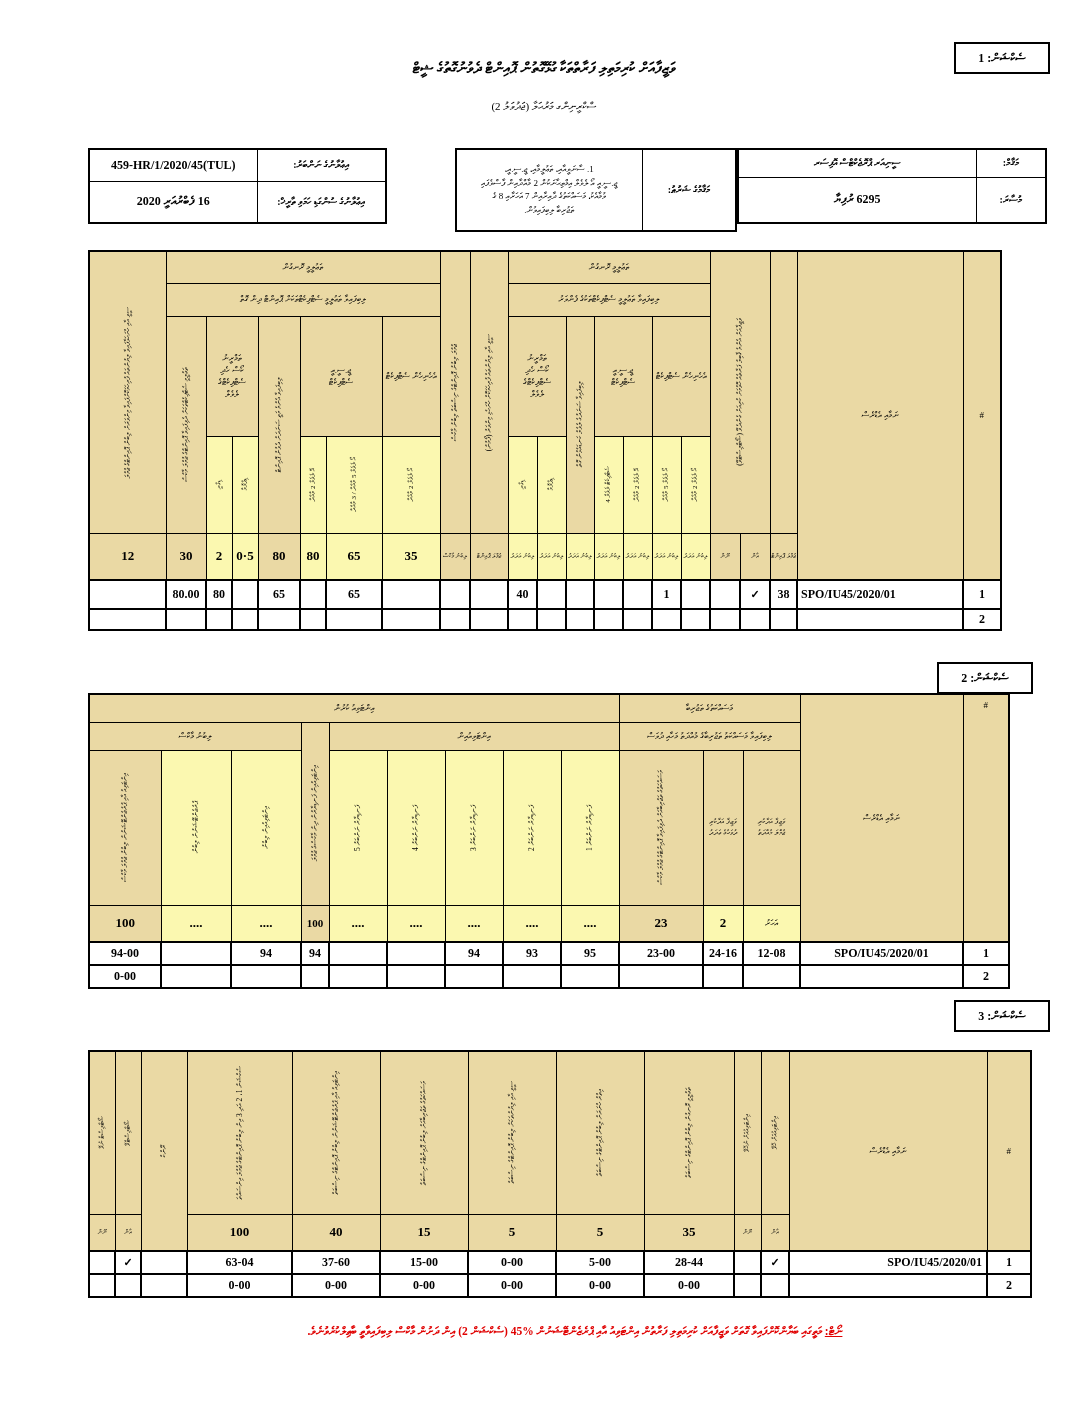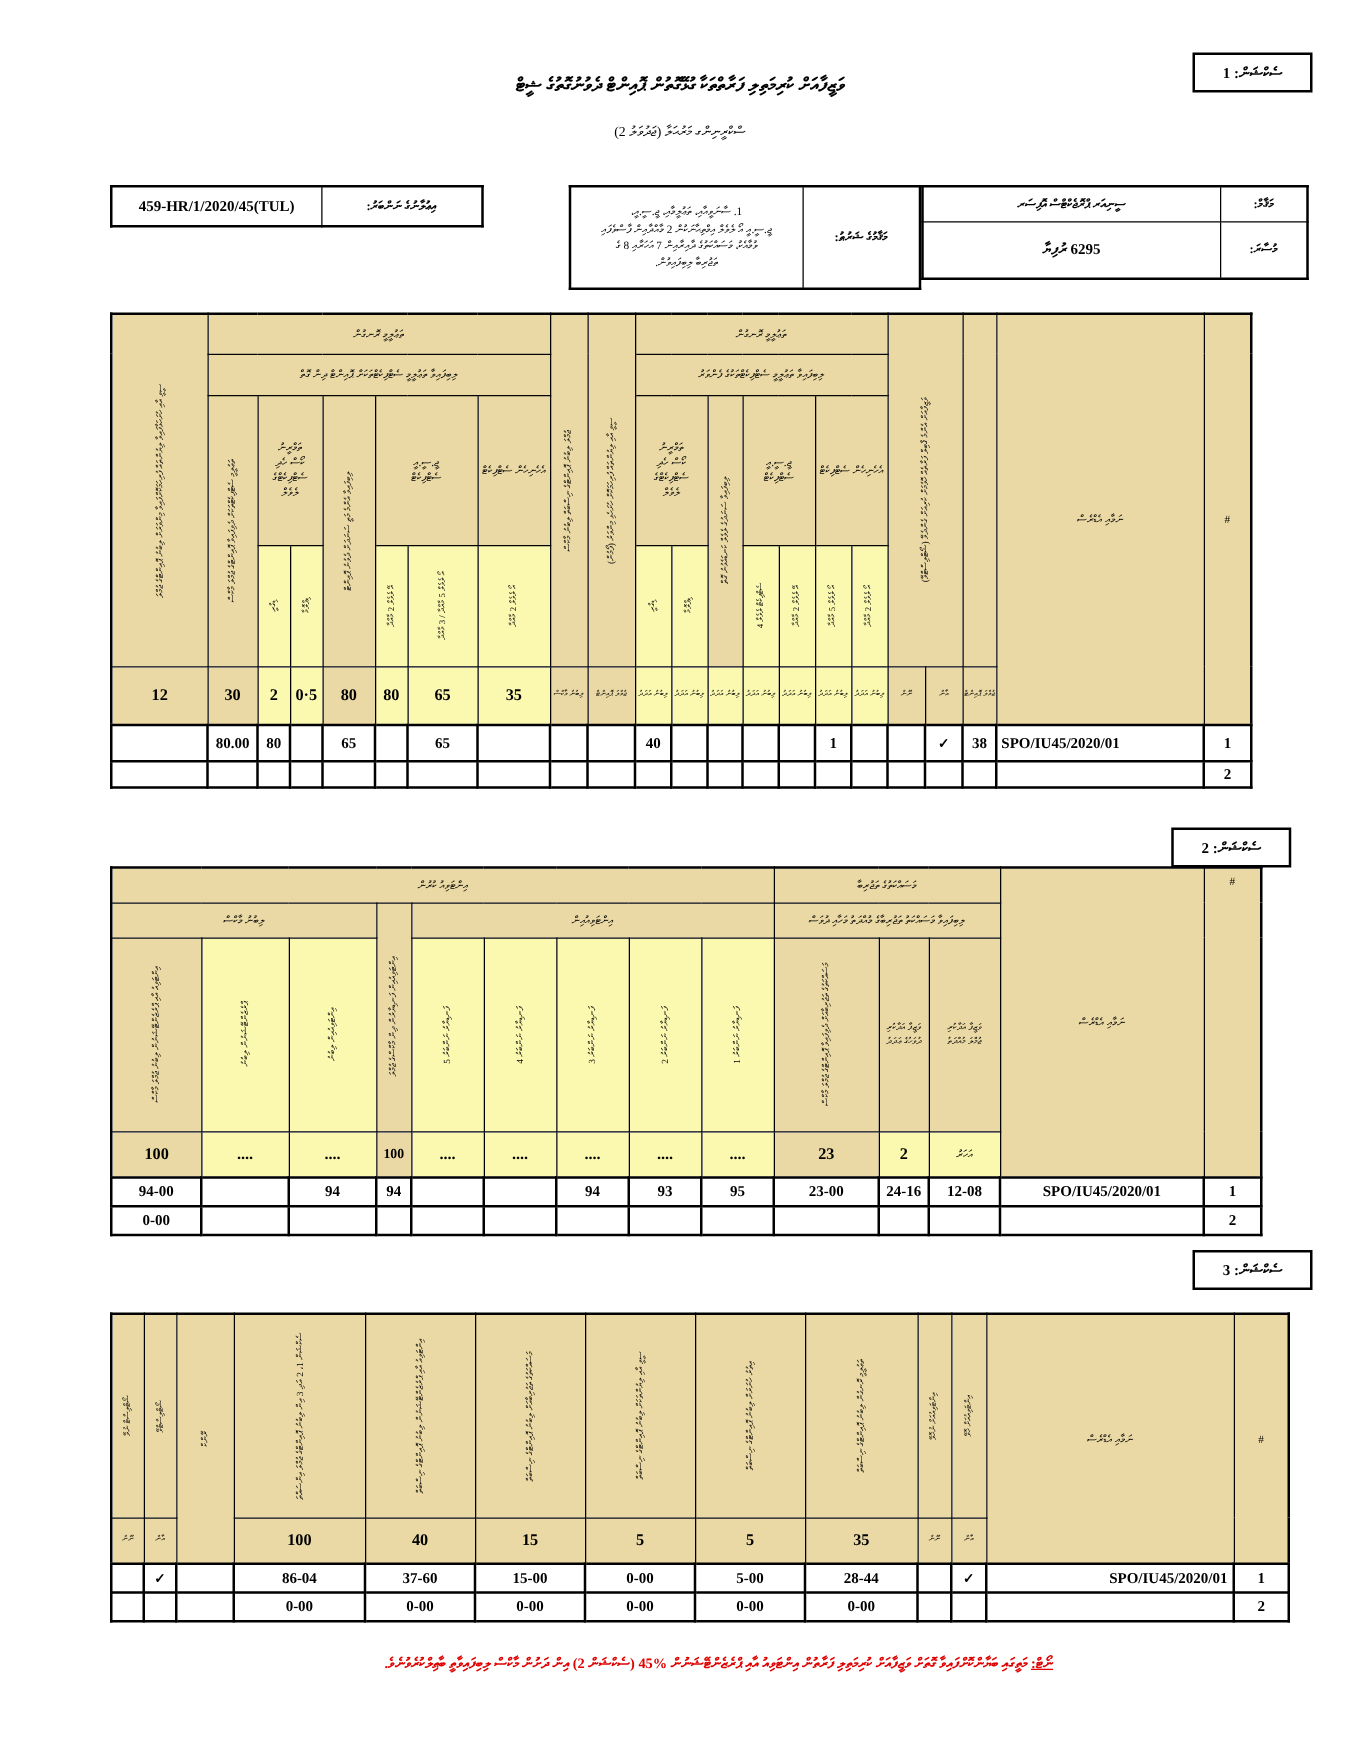--- a/index.html
+++ b/index.html
@@ -39,20 +39,24 @@
 <table class="abs tbl" style="left:88px;top:148px;width:297px;">
   <colgroup>
       <col style="width:168px">
       <col style="width:129px">
     </colgroup>
   <tbody>
       <tr style="height:32px;">
     <td class="val">(TUL)459-HR/1/2020/45</td>
     <td class="lbl">އިޢުލާނުގެ ނަންބަރު:</td>
   </tr>
+  <tr style="height:42px;">
+    <td class="val">16 ފެބްރުއަރީ 2020</td>
+    <td class="lbl">އިޢުލާނުގެ ސުންގަޑި ހަމަވި ތާރީޚް:</td>
+  </tr>
 </tbody>
   </table>
 
 <table class="abs tbl" style="left:455px;top:148px;width:280px;">
   <colgroup>
       <col style="width:186px">
       <col style="width:94px">
     </colgroup>
   <tbody>
       <tr style="height:82px;margin-top:16px;">
@@ -481,21 +485,21 @@
           <div class="tiny">ނޫން</div>
         </td>
     <td class="tan">
           <div class="tiny">އާން</div>
         </td>
   </tr>
   <tr class="drow" style="height:23px;">
     <td></td>
     <td class="chk">✓</td>
     <td></td>
-    <td class="dnum">86-04</td>
+    <td class="dnum">63-04</td>
     <td class="dnum">37-60</td>
     <td class="dnum">15-00</td>
     <td class="dnum">0-00</td>
     <td class="dnum">5-00</td>
     <td class="dnum">28-44</td>
     <td></td>
     <td class="chk">✓</td>
     <td class="dnum" style="text-align:right;padding-right:4px;">SPO/IU45/2020/01</td>
     <td class="dnum">1</td>
   </tr>

